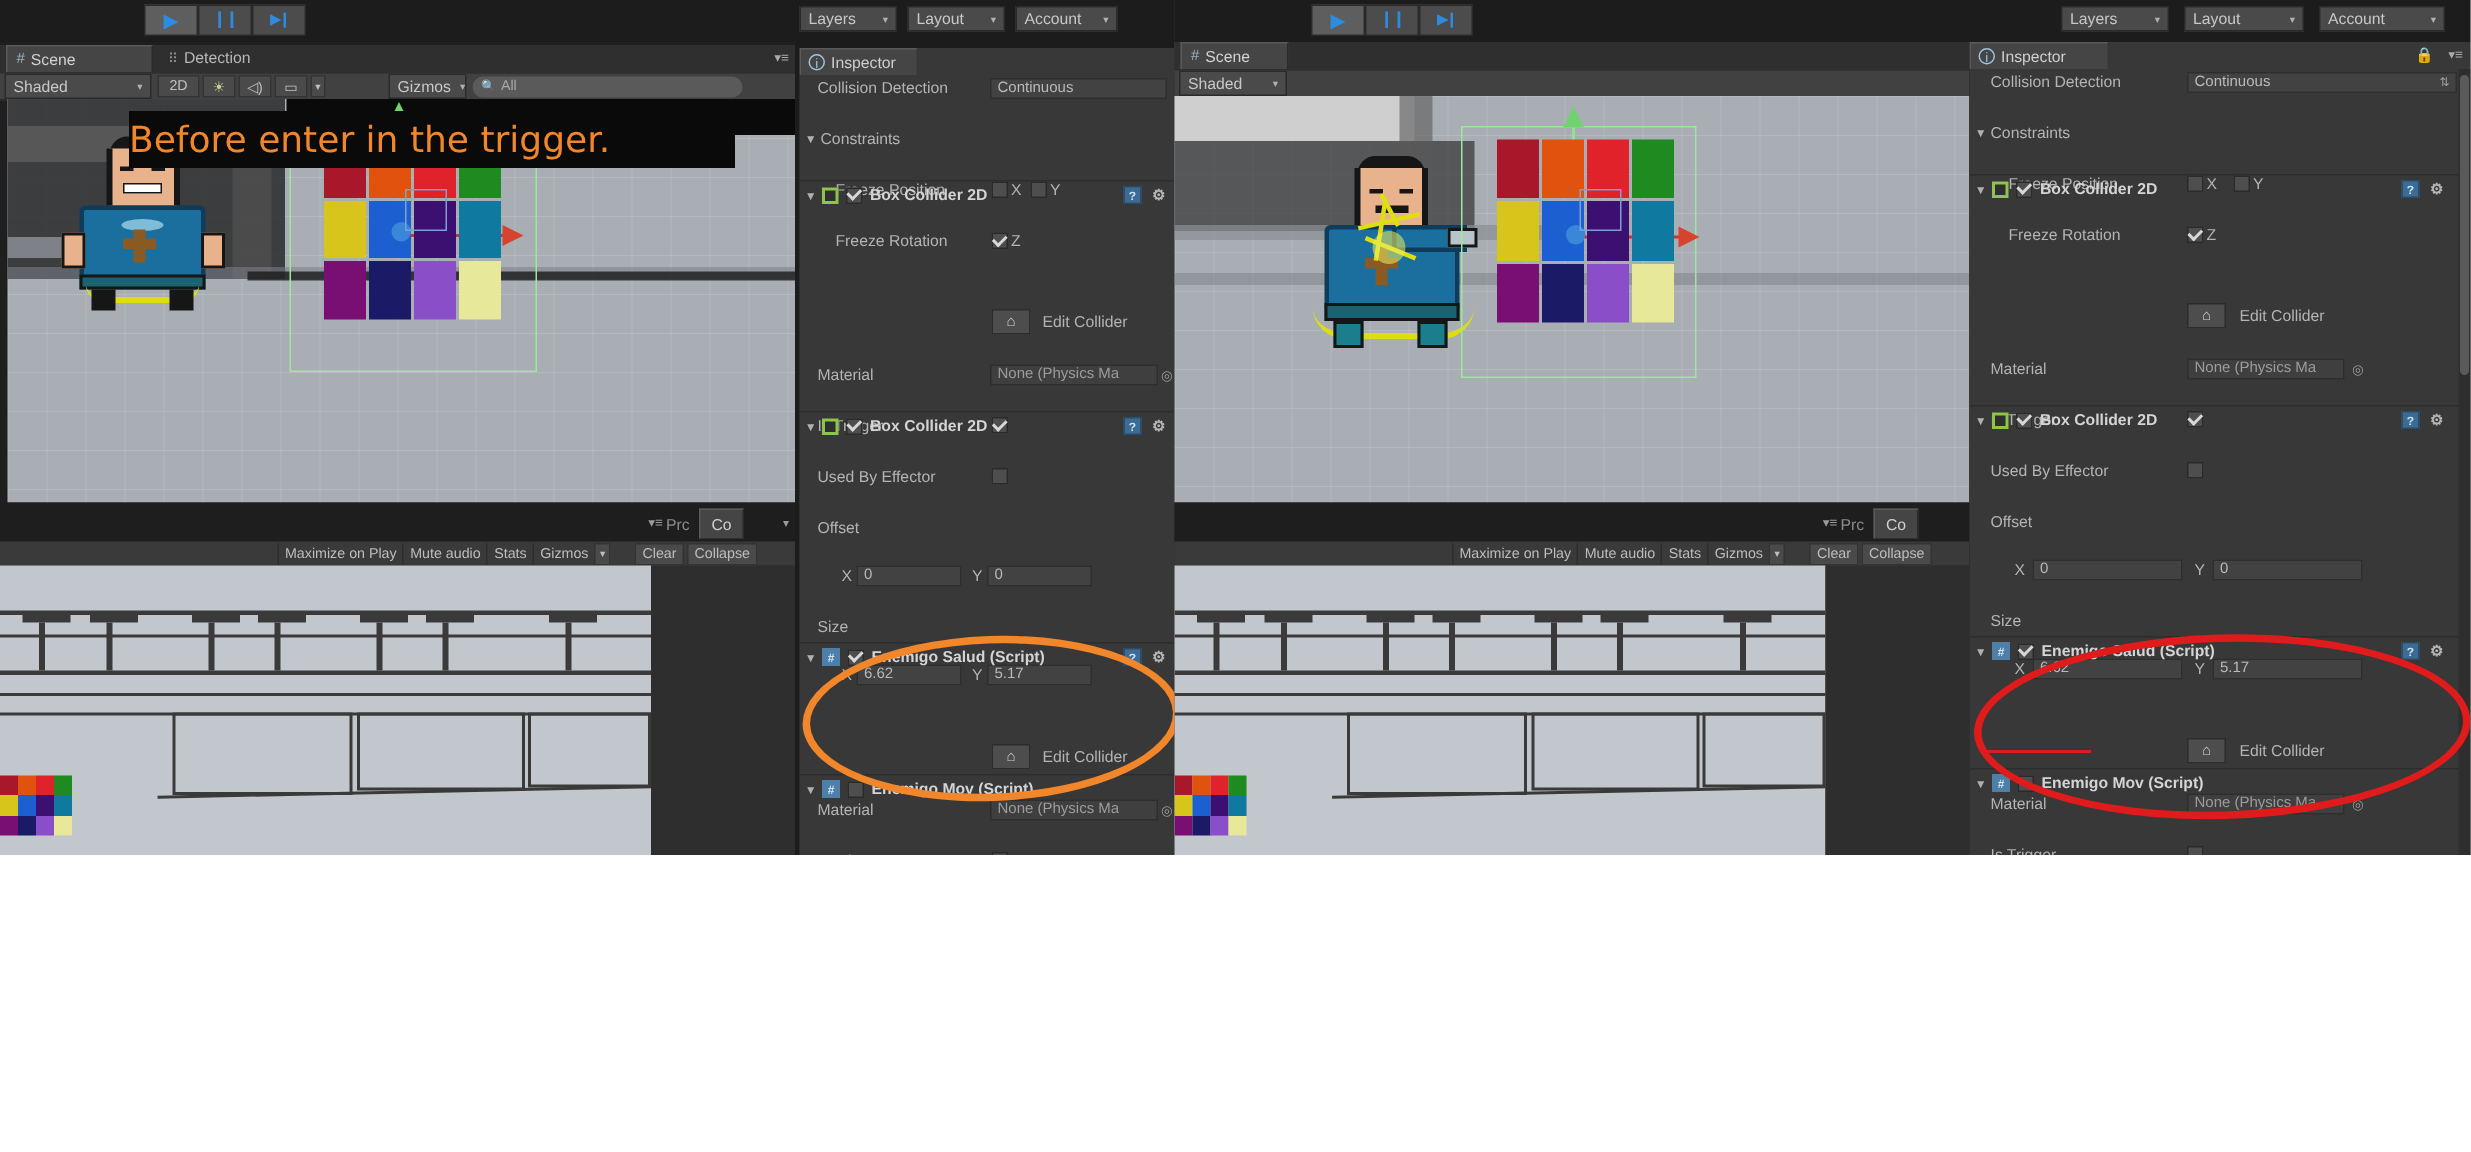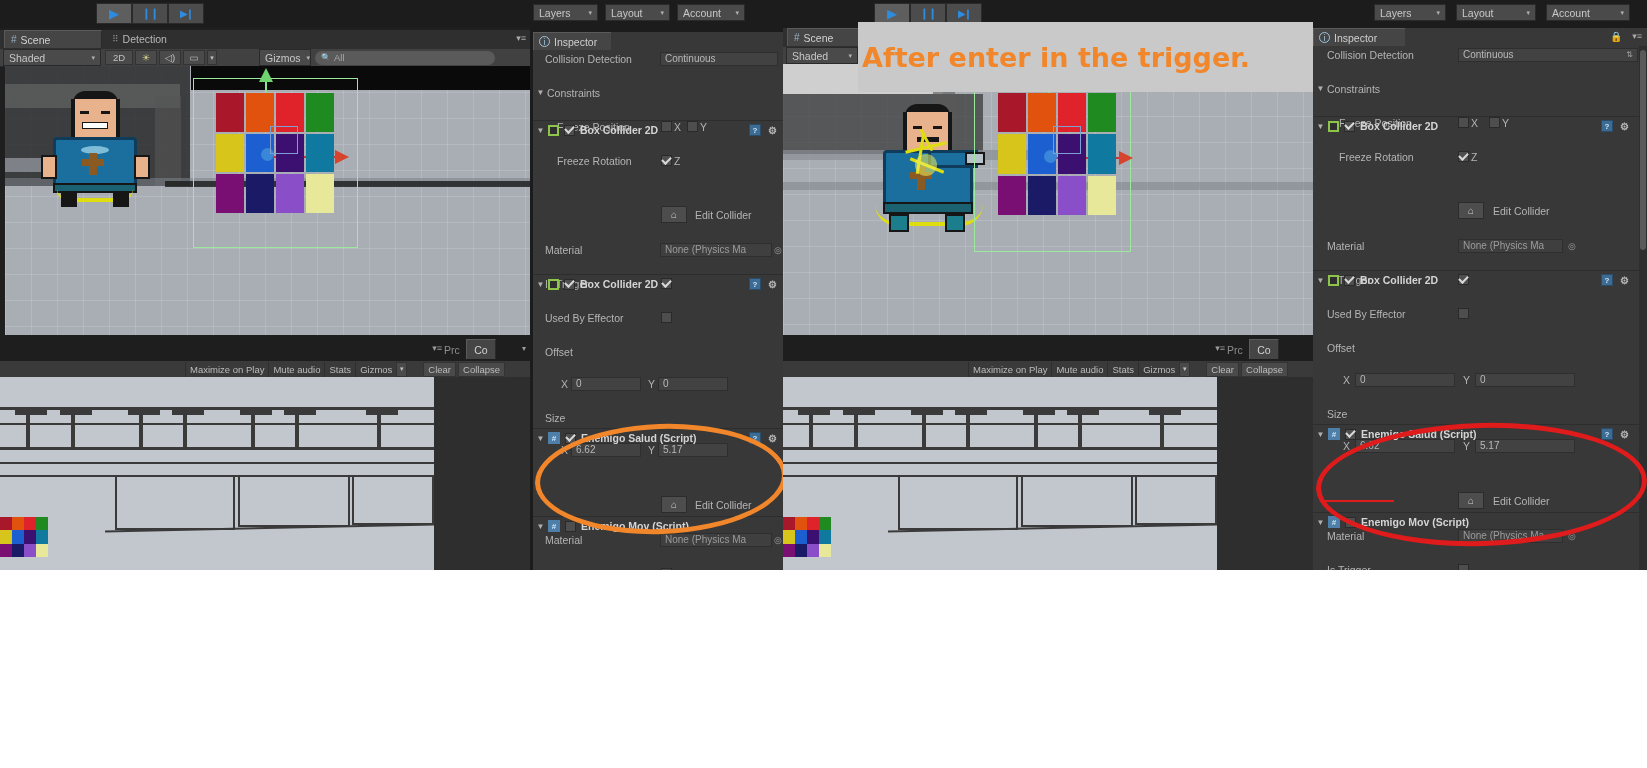--- a/index.html
+++ b/index.html
@@ -193,20 +193,23 @@
       <div class="pcell" style="background: rgb(16, 121, 160);"></div>
       <div class="pcell" style="background: rgb(122, 15, 115);"></div>
       <div class="pcell" style="background: rgb(26, 26, 102);"></div>
       <div class="pcell" style="background: rgb(138, 79, 200);"></div>
       <div class="pcell" style="background: rgb(232, 232, 154);"></div>
     </div>
     <div class="gizmo-dot" style="left:256px;top:82px;"></div>
     <div style="position:absolute;left:265px;top:60px;width:28px;height:28px;border:1px solid #7e9fd4;box-sizing:border-box;"></div>
   </div>
 
+  <div class="note" style="left:86px;top:74px;width:404px;height:38px;background:#0a0a0a;">
+    <span class="note-text" style="font-size:24px;">Before enter in the trigger.</span>
+  </div>
 
   <div class="panel" style="left:0;top:335px;width:530px;height:26px;background:#1e1e1e;">
     <div style="position:absolute;right:88px;top:8px;color:#9a9a9a;font-size:9px;">▾≡</div>
     <div class="tab" style="position:absolute;left:438px;top:6px;color:#8d8d8d;">
         <span>Prc</span>
       </div>
     <div class="tab sel" style="position:absolute;left:466px;top:4px;width:30px;height:20px;justify-content:center;padding:0;">
         <span>Co</span>
       </div>
     <div style="position:absolute;right:4px;top:9px;color:#9a9a9a;font-size:8px;">▾</div>
@@ -512,23 +515,20 @@
       <div class="pcell" style="background: rgb(16, 121, 160);"></div>
       <div class="pcell" style="background: rgb(122, 15, 115);"></div>
       <div class="pcell" style="background: rgb(26, 26, 102);"></div>
       <div class="pcell" style="background: rgb(138, 79, 200);"></div>
       <div class="pcell" style="background: rgb(232, 232, 154);"></div>
     </div>
     <div class="gizmo-dot" style="left:261px;top:86px;"></div>
     <div style="position:absolute;left:270px;top:62px;width:28px;height:28px;border:1px solid #7e9fd4;box-sizing:border-box;"></div>
   </div>
 
-  <div class="note" style="left:858px;top:22px;width:455px;height:70px;background:#c9c9c9;">
-    <span class="note-text" style="font-size:27px;font-weight:bold;margin-left:4px;">After enter in the trigger.</span>
-  </div>
 
   <div class="panel" style="left:783px;top:335px;width:530px;height:26px;background:#1e1e1e;">
     <div style="position:absolute;right:88px;top:8px;color:#9a9a9a;font-size:9px;">▾≡</div>
     <div class="tab" style="position:absolute;left:438px;top:6px;color:#8d8d8d;">
         <span>Prc</span>
       </div>
     <div class="tab sel" style="position:absolute;left:466px;top:4px;width:30px;height:20px;justify-content:center;padding:0;">
         <span>Co</span>
       </div>
   </div>

